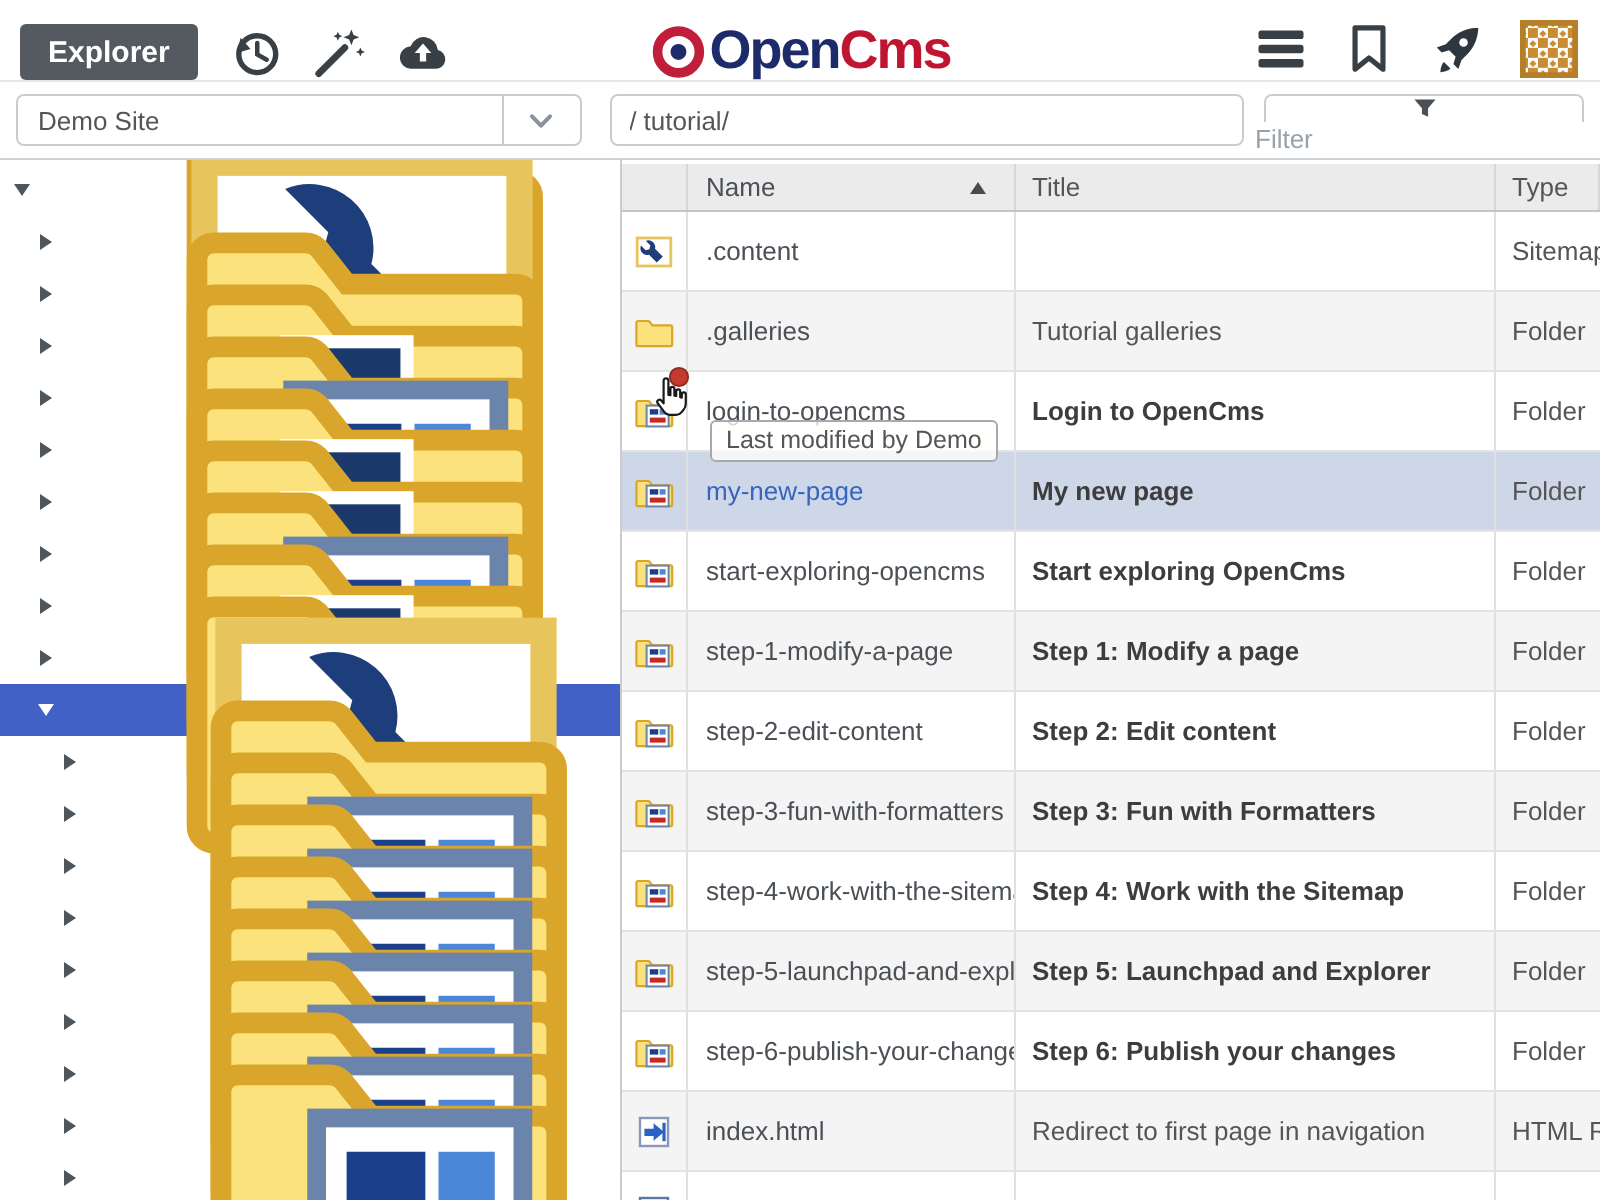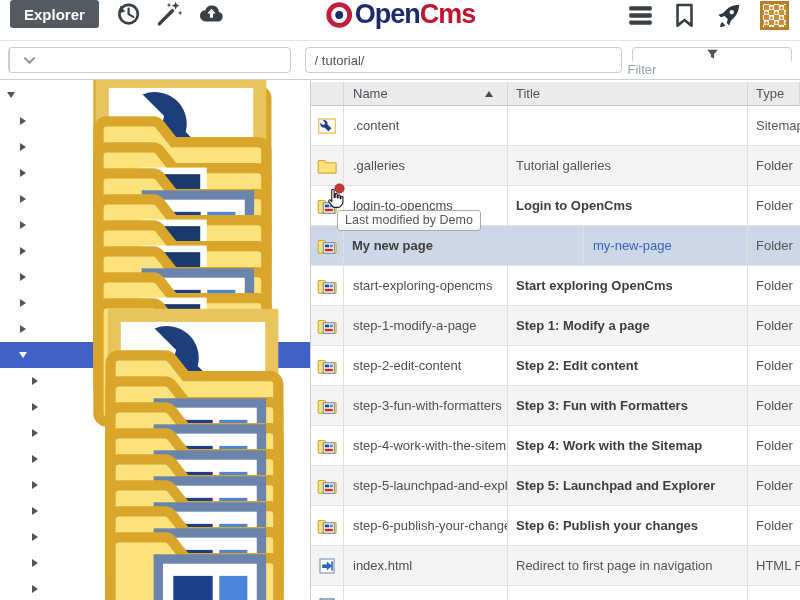--- a/index.html
+++ b/index.html
@@ -1,21 +1,21 @@
 <!DOCTYPE html>
 <html><head>
 <meta charset="utf-8">
 <style>
   html,body{margin:0;padding:0;}
   body{width:800px;height:600px;overflow:hidden;background:#fff;
        font-family:"Liberation Sans","DejaVu Sans",sans-serif;color:#474f54;}
   svg.ic{display:block;flex:none;}
 
   
-  .toolbar{height:40px;display:flex;align-items:flex-start;padding:0 10px;
+  .toolbar{height:40px;display:flex;align-items:flex-end;padding:0 10px;
            border-bottom:1px solid #e3e7ea;position:relative;background:#fff;}
   .btn-app{background:#545a60;color:#fff;font-weight:bold;font-size:15px;
            padding:0 14px;height:28px;border:none;border-radius:3px;
            font-family:inherit;cursor:pointer;}
   .tb-ic{width:27px;height:27px;margin-left:15px;cursor:pointer;}
   .logo{position:absolute;left:50%;transform:translateX(-50%);
         display:flex;align-items:center;}
   .logo-ring{width:29px;height:29px;margin-right:1px;}
   .logo-txt{font-size:27px;font-weight:bold;letter-spacing:-1px;line-height:1;}
   .logo-open{color:#1d2b6b;} .logo-cms{color:#c01531;}
@@ -74,21 +74,21 @@
   .c-type{flex:1;padding-left:8px;border-right:none;color:#555;}
   .thead .cell{border-right:1px solid #d6d6d6;align-items:center;}
   .thead .c-name{justify-content:space-between;}
   .sort-asc{width:0;height:0;border-left:4.5px solid transparent;
             border-right:4.5px solid transparent;border-bottom:6px solid #4a4a4a;
             margin-right:8px;}
   .b{font-weight:bold;color:#3d3d3d;}
   .name-changed{color:#3565bf;}
 
   
-  .tooltip{position:absolute;left:26px;top:130px;height:19px;line-height:19px;
+  .tooltip{position:absolute;left:44px;top:130px;height:19px;line-height:19px;
            padding:0 7px;background:rgba(255,255,252,0.78);border:1px solid #a9a9a9;
            border-radius:3px;font-size:12.5px;color:#555;white-space:nowrap;z-index:6;}
   .dot{position:absolute;left:23px;top:103px;width:11px;height:11px;z-index:4;}
   .hand{position:absolute;left:13px;top:107px;width:24px;height:24px;z-index:7;}
 </style>
 </head>
 <body>
 
 <svg style="position:absolute;width:0;height:0" aria-hidden="true">
   <defs>
@@ -209,20 +209,21 @@
         <use href="#i-rocket"></use>
       </svg>
     <svg class="tb-ic" style="margin-left:0;width:31px;height:31px">
         <use href="#i-quilt"></use>
       </svg>
   </div>
 </div>
 
 <div class="locbar">
   <div class="sel-box">
+    <span class="sel-label">Demo Site</span>
     <span class="sel-chev">
         <svg class="ic" style="width:15px;height:15px">
           <use href="#i-chevron"></use>
         </svg>
       </span>
   </div>
   <input class="txt-input" type="text" value="/ tutorial/" style="">
   <div class="filter-box">
     <svg class="ic" style="width:13px;height:13px">
         <use href="#i-funnel"></use>
@@ -462,22 +463,22 @@
       <div class="cell c-name">login-to-opencms</div>
       <div class="cell c-title b">Login to OpenCms</div>
       <div class="cell c-type">Folder</div>
     </div>
     <div class="trow hl">
       <div class="cell c-ic">
           <svg class="ic" style="width:20px;height:16px">
             <use href="#i-contentfolder"></use>
           </svg>
         </div>
+      <div class="cell c-name name-changed">my-new-page</div>
       <div class="cell c-title b">My new page</div>
-      <div class="cell c-name name-changed">my-new-page</div>
       <div class="cell c-type">Folder</div>
     </div>
     <div class="trow">
       <div class="cell c-ic">
           <svg class="ic" style="width:20px;height:16px">
             <use href="#i-contentfolder"></use>
           </svg>
         </div>
       <div class="cell c-name">start-exploring-opencms</div>
       <div class="cell c-title b">Start exploring OpenCms</div>

